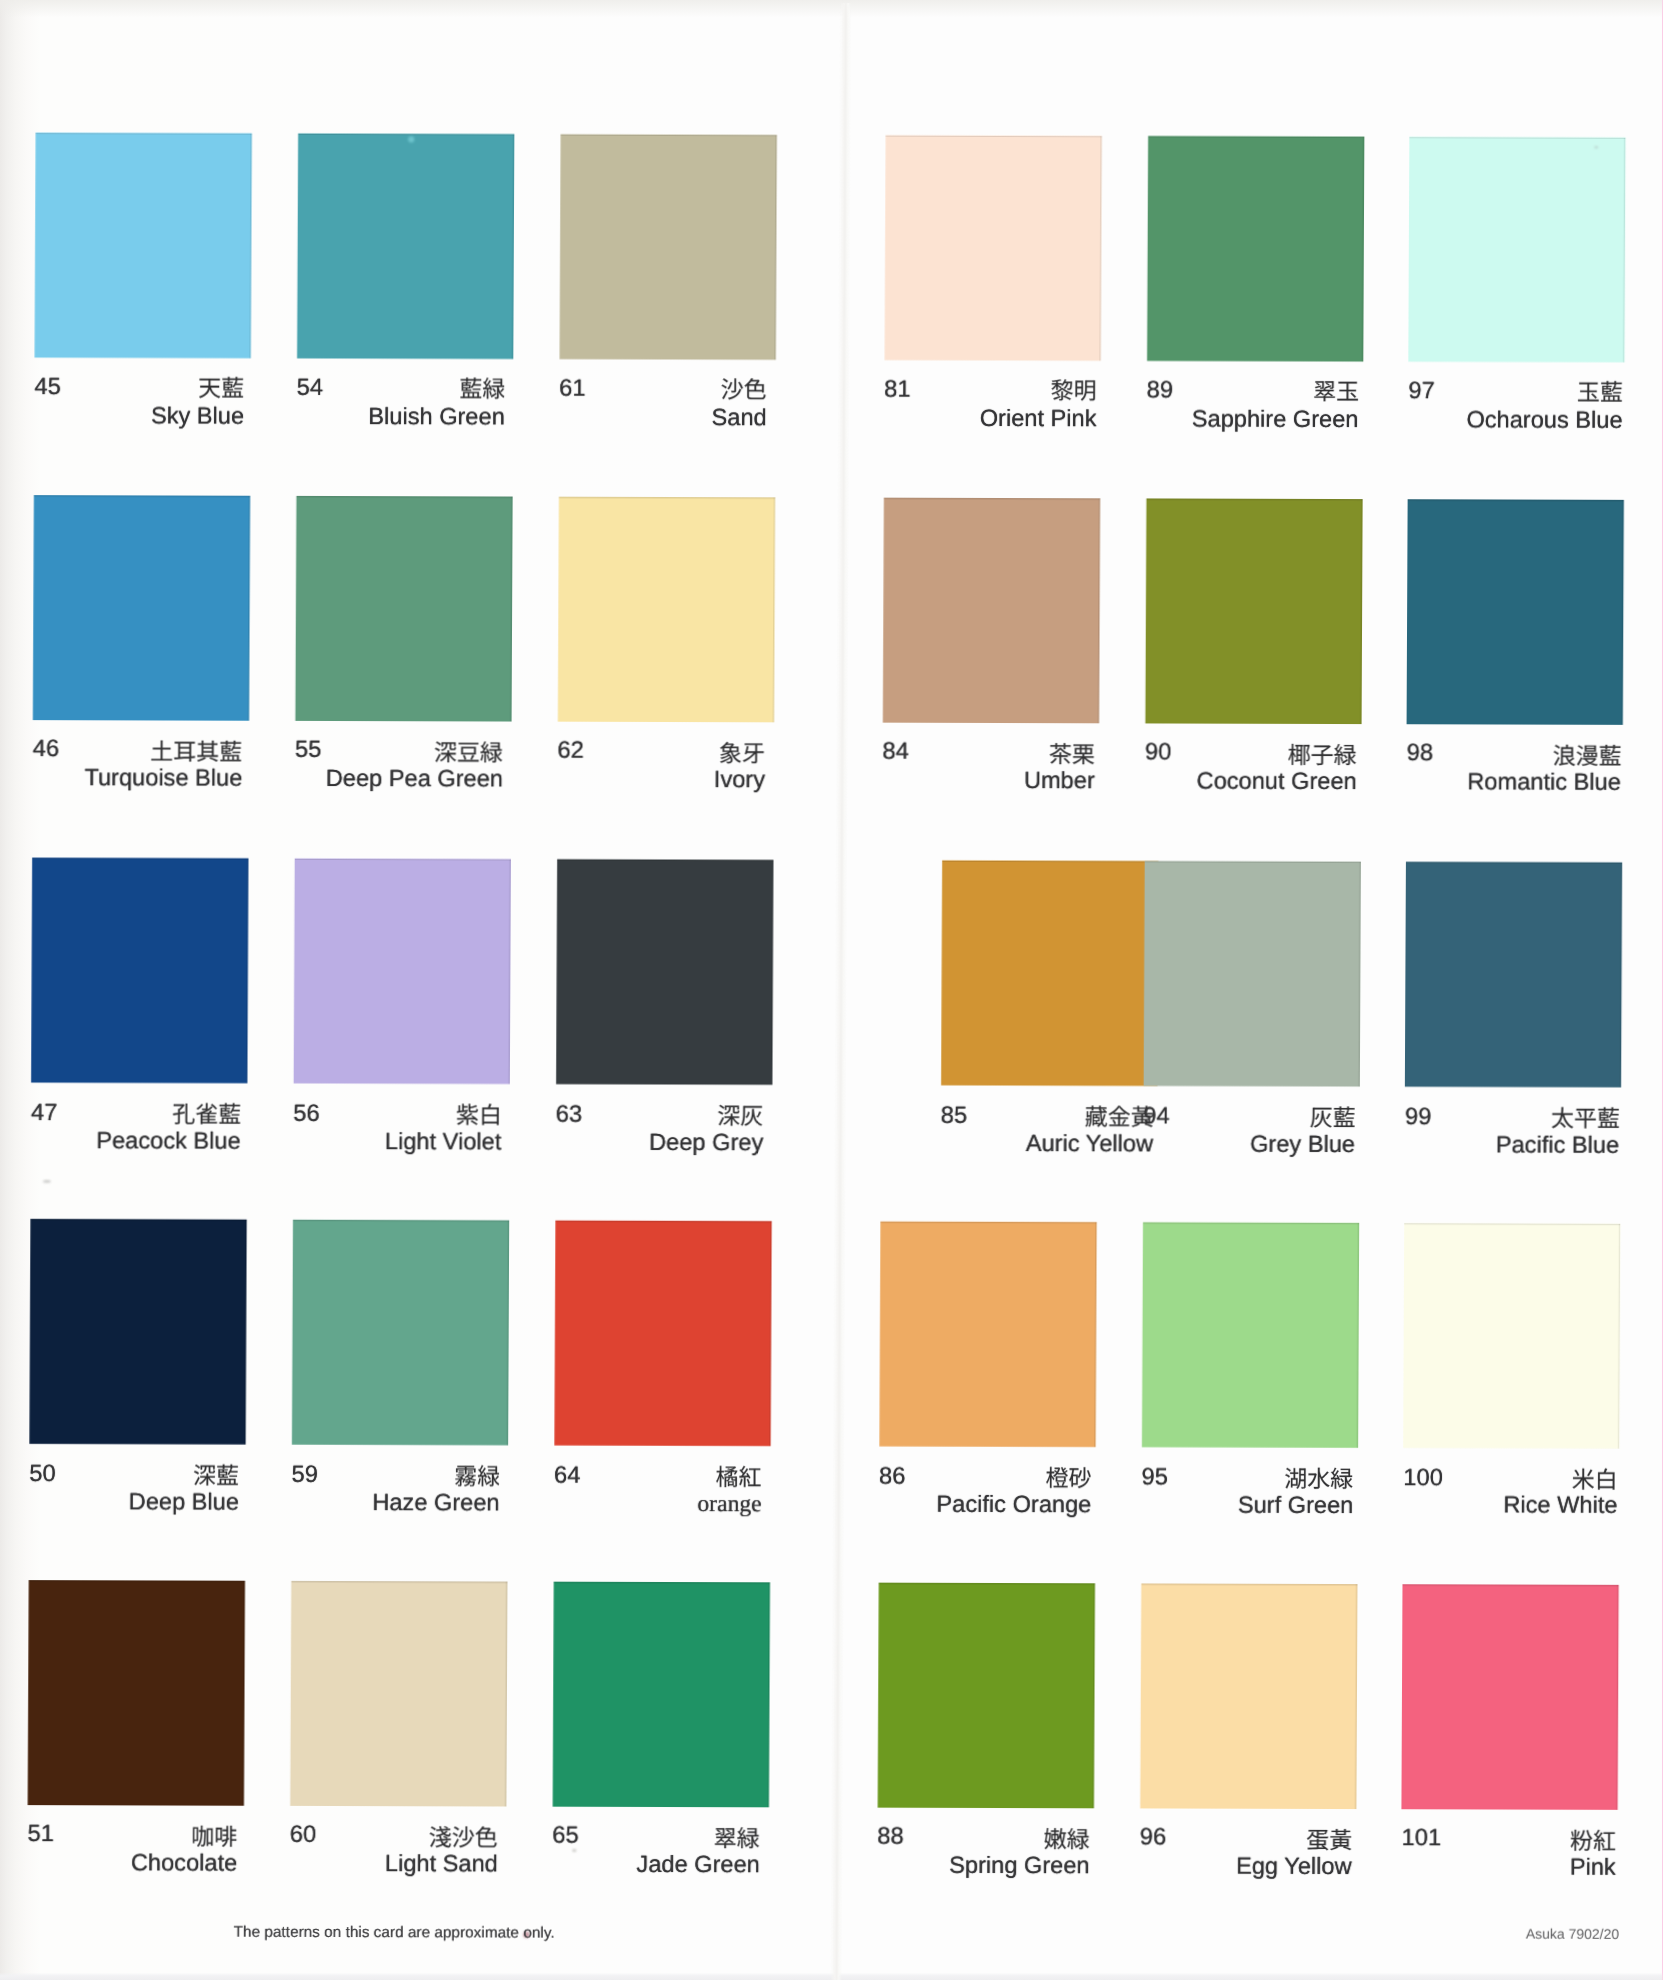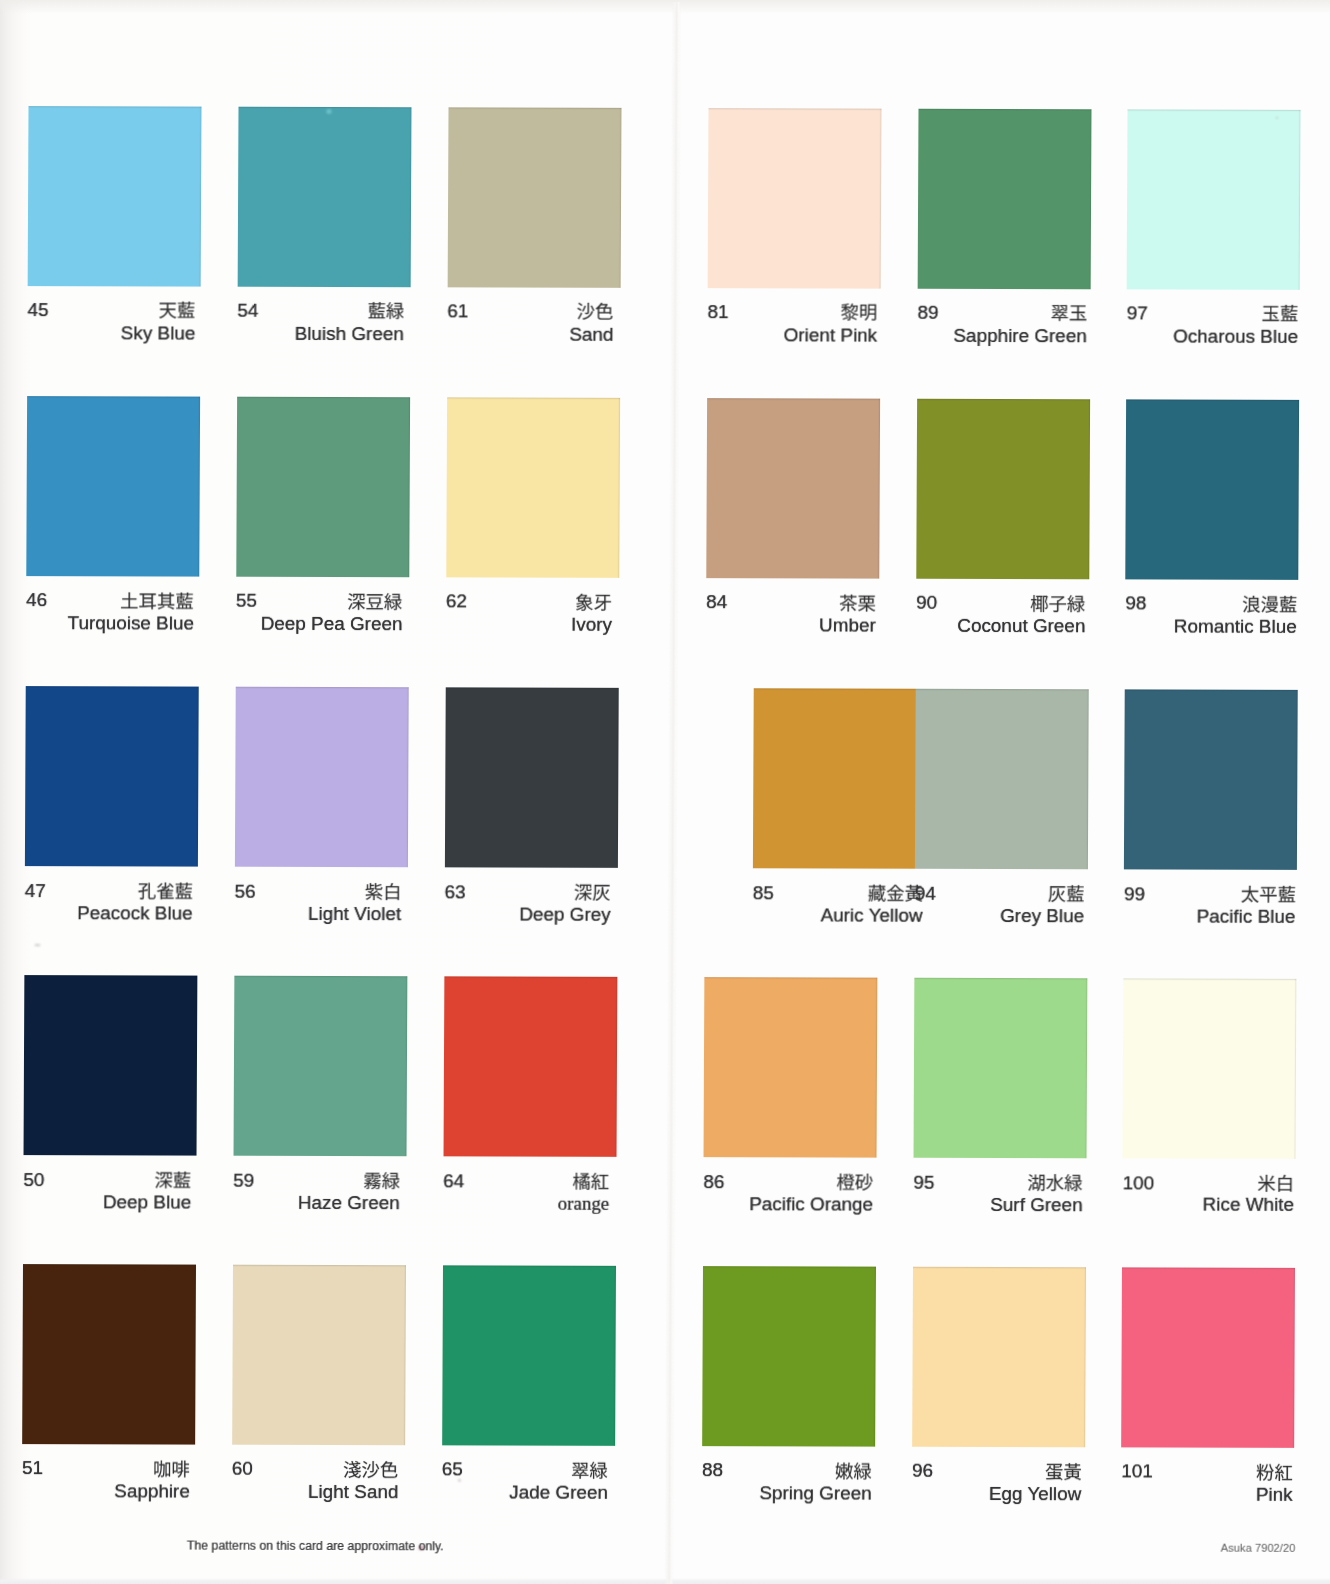--- a/index.html
+++ b/index.html
@@ -378,21 +378,21 @@
           <div class="chip" style="width: 173px; height: 180.3px; background: rgb(71, 35, 13);"></div>
           <div class="num" style="top: 194.605px;">51</div>
           <div class="cn" aria-label="咖啡" style="right: 5.1px; top: 192.8px;">
             <svg width="36.80" height="23.00" viewBox="0 0 200 125">
               <g transform="translate(0,100)" fill="#323234" stroke="#323234" stroke-width="0.8" stroke-linejoin="round">
                 <path d="M33.5 -63.8H59.6V-57.1H33.5ZM70.3 -10.8H89.3V-4.1H70.3ZM67.7 -72.3H92.9V3.5H86.4V-65.5H74V4.3H67.7ZM57.2 -63.8H63.8Q63.8 -63.8 63.8 -63.1Q63.8 -62.4 63.8 -61.5Q63.8 -60.7 63.7 -60.2Q63.3 -43.6 62.8 -32.3Q62.3 -21 61.7 -13.9Q61.2 -6.8 60.4 -3Q59.5 0.8 58.4 2.4Q57.2 4.2 55.8 5Q54.5 5.8 52.6 6Q50.9 6.2 48.6 6.2Q46.3 6.2 43.7 6.1Q43.7 4.6 43.2 2.6Q42.7 0.7 41.9 -0.7Q44.5 -0.6 46.5 -0.5Q48.5 -0.4 49.6 -0.4Q50.6 -0.4 51.2 -0.7Q51.9 -1 52.5 -2Q53.4 -3.2 54.1 -6.8Q54.7 -10.4 55.3 -17.3Q55.8 -24.2 56.3 -35.2Q56.8 -46.2 57.2 -62.2ZM42.1 -83.7H48.7Q48.6 -68.3 48.2 -54.6Q47.9 -40.9 46.3 -29.3Q44.7 -17.6 41 -8.1Q37.3 1.4 30.7 8.3Q30.2 7.5 29.3 6.6Q28.4 5.7 27.4 4.9Q26.4 4 25.5 3.6Q31.8 -2.7 35.2 -11.6Q38.6 -20.6 40.1 -31.7Q41.5 -42.9 41.8 -56Q42.1 -69.1 42.1 -83.7ZM11.2 -76.7H29.9V-17.2H11.2V-23.4H23.8V-70.4H11.2ZM7.6 -76.7H13.6V-7.3H7.6Z" transform="translate(0,0)"></path>
                 <path d="M69.1 -83.4H76.3V7.9H69.1ZM36.1 -67H57V-60.1H36.1ZM72.9 -67H95.1V-60.1H72.9ZM73.3 -46.1H93.8V-39.3H73.3ZM73 -25.1H96.1V-18.2H73ZM36.8 -46.1H56.2V-39.3H36.8ZM32 -20.2Q36.1 -21.4 41.3 -23Q46.4 -24.6 52.3 -26.6Q58.1 -28.5 63.9 -30.4L64.9 -24.8Q57.2 -21.7 49.4 -18.8Q41.6 -15.8 35 -13.4ZM52.9 -83.2H60.1V-38.5Q60.1 -31.6 59.3 -24.9Q58.6 -18.3 56.4 -12.2Q54.3 -6.2 50.1 -0.9Q46 4.3 39.1 8.4Q38.6 7.7 37.6 6.8Q36.6 5.9 35.6 4.9Q34.5 4 33.6 3.5Q40 -0.3 43.9 -5.1Q47.7 -9.9 49.7 -15.4Q51.6 -20.8 52.3 -26.7Q52.9 -32.6 52.9 -38.6ZM11.1 -74.7H33.4V-21.4H11.1V-28.3H26.6V-67.8H11.1ZM7.3 -74.7H14.1V-12.5H7.3Z" transform="translate(100,0)"></path>
               </g>
             </svg>
           </div>
-          <div class="en" style="right: 5.1px; top: 218.296px;">Sapphire</div>
+          <div class="en" style="right: 5.1px; top: 218.296px;">Chocolate</div>
         </div>
         <div class="cell" style="left: 238.8px; top: 1263.9px; width: 173px;">
           <div class="chip" style="width: 173px; height: 180.3px; background: rgb(231, 217, 186);"></div>
           <div class="num" style="top: 194.605px;">60</div>
           <div class="cn" aria-label="淺沙色" style="right: 6.4px; top: 192.8px;">
             <svg width="55.20" height="23.00" viewBox="0 0 300 125">
               <g transform="translate(0,100)" fill="#323234" stroke="#323234" stroke-width="0.8" stroke-linejoin="round">
                 <path d="M32.7 -69.5 93 -73.7 93.4 -67.5 33.2 -63.2ZM75.9 -64.3 82.5 -61.7Q77.5 -55.9 69.8 -51.5Q62.1 -47.1 53.1 -43.9Q44.1 -40.8 35.2 -38.6Q34.9 -39.4 34.2 -40.6Q33.5 -41.7 32.6 -42.9Q31.8 -44.2 31.1 -44.9Q39.9 -46.5 48.5 -49.2Q57.1 -51.8 64.3 -55.6Q71.6 -59.4 75.9 -64.3ZM31.6 -26.4 95.3 -30.6 95.8 -24.2 32.1 -19.9ZM77.6 -21.5 84.4 -18.8Q79.2 -12 71 -6.8Q62.8 -1.7 53.2 2Q43.6 5.6 33.7 8.1Q33.3 7.3 32.6 6Q31.8 4.8 31 3.6Q30.1 2.4 29.4 1.6Q39.1 -0.3 48.4 -3.5Q57.7 -6.6 65.4 -11.1Q73 -15.6 77.6 -21.5ZM9.2 -77.7 13.4 -83.1Q16.5 -81.7 19.8 -79.8Q23.2 -78 26.1 -76Q29 -74 30.8 -72.2L26.5 -66.1Q24.7 -68 21.8 -70.1Q18.9 -72.2 15.6 -74.2Q12.3 -76.2 9.2 -77.7ZM3.8 -50.6 7.9 -56.2Q11.1 -55 14.5 -53.3Q17.8 -51.5 20.8 -49.6Q23.9 -47.7 25.8 -46L21.5 -39.8Q19.7 -41.6 16.7 -43.6Q13.7 -45.5 10.3 -47.4Q7 -49.3 3.8 -50.6ZM6.7 1.8Q9.1 -2.1 12.1 -7.4Q15.1 -12.7 18.1 -18.7Q21.1 -24.7 23.7 -30.3L29.4 -25.7Q27.1 -20.4 24.3 -14.7Q21.6 -9 18.7 -3.6Q15.9 1.9 13.2 6.6ZM46 -41.7H53.5Q54.7 -32.8 57.4 -25.2Q60.1 -17.6 64.1 -11.8Q68.2 -6.1 73.5 -2.8Q78.9 0.5 85.4 0.9Q87.5 1 88.6 -1.7Q89.8 -4.4 90.4 -10.4Q91.7 -9.3 93.4 -8.4Q95.2 -7.4 96.5 -6.9Q95 1.4 92.6 4.9Q90.2 8.3 86.2 8.2Q77 7.8 70.1 3.8Q63.2 -0.2 58.4 -7.1Q53.5 -14 50.5 -22.8Q47.5 -31.6 46 -41.7ZM45.4 -84H52.7Q54.1 -76.1 57.1 -69.3Q60 -62.6 64.2 -57.5Q68.4 -52.5 73.9 -49.6Q79.3 -46.7 85.8 -46.4Q87.6 -46.3 88.6 -48.5Q89.6 -50.6 90.1 -55.2Q91.3 -54.2 92.9 -53.2Q94.6 -52.3 95.9 -51.8Q94.5 -44.9 92.3 -42.1Q90.2 -39.3 86.5 -39.4Q77.7 -39.7 70.8 -43.3Q63.9 -46.8 58.9 -52.9Q53.8 -59 50.5 -67Q47.2 -74.9 45.4 -84ZM64.9 -80.1 69.1 -84.1Q71.7 -83.4 74.5 -82.2Q77.4 -81 79.9 -79.8Q82.5 -78.5 84.2 -77.3L79.9 -72.7Q77.3 -74.6 73 -76.8Q68.8 -78.9 64.9 -80.1ZM62.2 -37.3 66.8 -41.4Q69.5 -40.6 72.4 -39.3Q75.3 -38.1 78 -36.7Q80.7 -35.4 82.4 -34.2L77.9 -29.6Q75.2 -31.5 70.8 -33.8Q66.3 -36.1 62.2 -37.3Z" transform="translate(0,0)"></path>
                 <path d="M59.8 -83.7H67.2V-31.6Q67.2 -28.4 66.3 -26.6Q65.5 -24.8 63.3 -23.9Q61.1 -23 57.4 -22.7Q53.8 -22.4 48.3 -22.5Q48.1 -24.1 47.3 -26.2Q46.5 -28.3 45.7 -29.9Q49.9 -29.8 53.3 -29.8Q56.7 -29.8 57.8 -29.9Q58.9 -29.9 59.4 -30.3Q59.8 -30.6 59.8 -31.6ZM43.1 -67.8 50.4 -66.1Q47.8 -57.6 44.1 -49.4Q40.3 -41.1 36.2 -35.5Q35.5 -36.1 34.3 -36.9Q33.1 -37.6 31.9 -38.3Q30.7 -39.1 29.7 -39.5Q34 -44.7 37.5 -52.3Q40.9 -59.9 43.1 -67.8ZM76.3 -66.1 82.7 -68.9Q85.7 -64.7 88.5 -59.8Q91.3 -54.9 93.5 -50.2Q95.7 -45.5 96.8 -41.7L89.9 -38.5Q88.8 -42.4 86.7 -47.2Q84.6 -51.9 81.9 -56.9Q79.2 -61.9 76.3 -66.1ZM82.3 -38.3 89.4 -36.3Q85.7 -24 78.8 -15.3Q71.9 -6.6 61.5 -0.8Q51.1 5 36.7 8.3Q36.1 6.6 35 4.6Q33.8 2.7 32.6 1.4Q46.3 -1.4 56.1 -6.4Q65.9 -11.4 72.4 -19.3Q78.8 -27.2 82.3 -38.3ZM9.2 -77.8 13.4 -83.2Q16.7 -81.8 20.1 -80Q23.6 -78.1 26.7 -76.1Q29.8 -74.1 31.7 -72.3L27.3 -66.1Q25.4 -68 22.4 -70.1Q19.3 -72.2 15.9 -74.3Q12.5 -76.3 9.2 -77.8ZM3.8 -50.7 7.8 -56.3Q11.1 -55 14.6 -53.3Q18.2 -51.5 21.4 -49.6Q24.5 -47.7 26.5 -46L22.3 -39.8Q20.3 -41.5 17.2 -43.5Q14.1 -45.5 10.6 -47.4Q7.1 -49.3 3.8 -50.7ZM7.1 1.7Q9.7 -2.3 12.8 -7.6Q15.9 -13 19.1 -18.9Q22.3 -24.9 25 -30.6L30.6 -25.8Q28.2 -20.5 25.2 -14.8Q22.3 -9.1 19.3 -3.5Q16.2 2 13.5 6.6Z" transform="translate(100,0)"></path>
                 <path d="M19.9 -34.1H82.7V-27.2H19.9ZM47 -56.5H54.6V-30.6H47ZM19.5 -59.2H87.7V-22.7H80.1V-52.4H19.5ZM15.7 -59.2H23.2V-7.9Q23.2 -4.8 24.2 -3.1Q25.2 -1.4 28 -0.8Q30.9 -0.1 36.4 -0.1Q37.7 -0.1 40.6 -0.1Q43.5 -0.1 47.4 -0.1Q51.3 -0.1 55.5 -0.1Q59.8 -0.1 63.8 -0.1Q67.8 -0.1 70.9 -0.1Q74.1 -0.1 75.8 -0.1Q80.6 -0.1 83.1 -1.3Q85.6 -2.4 86.6 -5.7Q87.7 -8.9 88.2 -15Q89.7 -14.1 91.8 -13.3Q94 -12.6 95.6 -12.2Q94.8 -4.8 93 -0.7Q91.3 3.5 87.3 5.2Q83.4 6.9 75.9 6.9Q74.9 6.9 72 6.9Q69 6.9 64.9 6.9Q60.7 6.9 56.3 6.9Q51.8 6.9 47.7 6.9Q43.7 6.9 40.7 6.9Q37.8 6.9 36.9 6.9Q28.8 6.9 24.2 5.7Q19.6 4.5 17.7 1.2Q15.7 -2 15.7 -8ZM32.4 -77.3H63.8V-70.7H29.1ZM32.7 -84.3 41 -82.8Q37.5 -76.8 32.8 -70.6Q28.1 -64.4 22.2 -58.4Q16.3 -52.5 9.1 -47.2Q8.5 -48.1 7.5 -49.1Q6.5 -50.1 5.5 -51.1Q4.5 -52.1 3.5 -52.6Q10.3 -57.3 15.9 -62.7Q21.5 -68.2 25.7 -73.8Q30 -79.3 32.7 -84.3ZM60.6 -77.3H62.3L63.7 -77.8L68.9 -74.4Q66.9 -70.6 64.4 -66.6Q61.9 -62.6 59.2 -59.1Q56.5 -55.5 53.9 -52.7Q53.4 -53.5 52.5 -54.4Q51.7 -55.3 50.8 -56.2Q49.9 -57 49.1 -57.6Q51.3 -60 53.5 -63.2Q55.7 -66.3 57.6 -69.7Q59.5 -73 60.6 -75.8Z" transform="translate(200,0)"></path>

